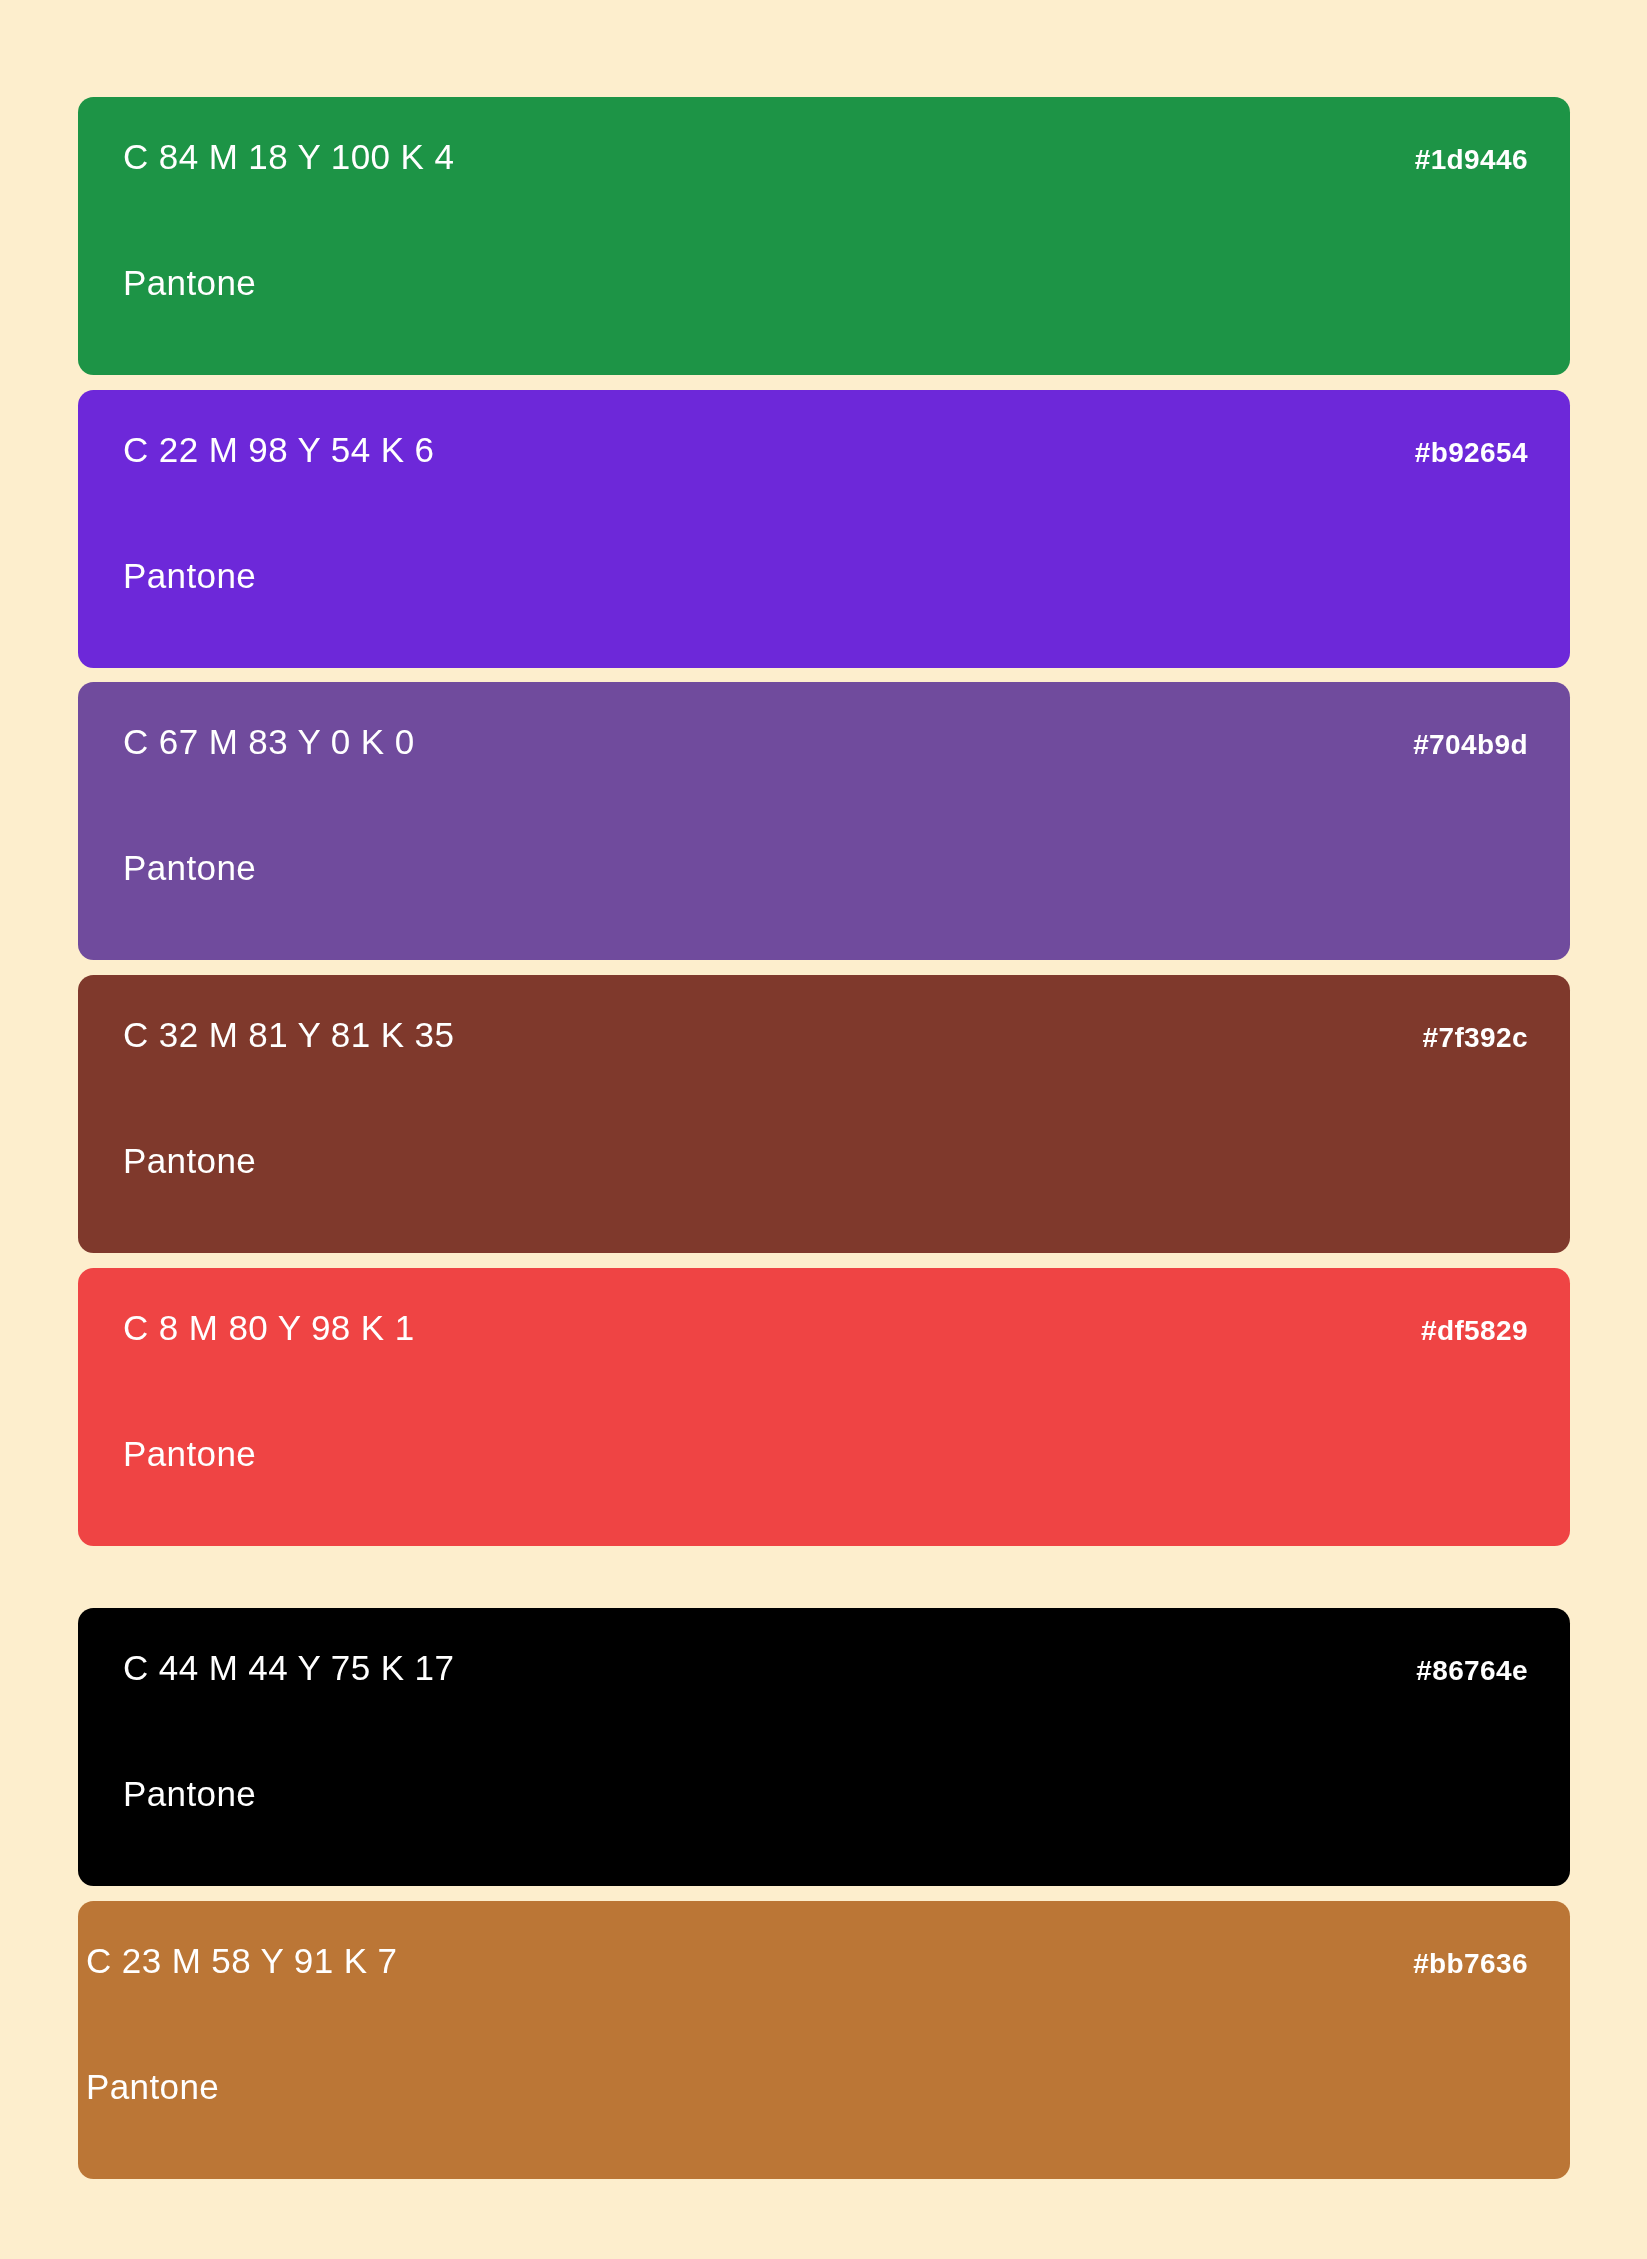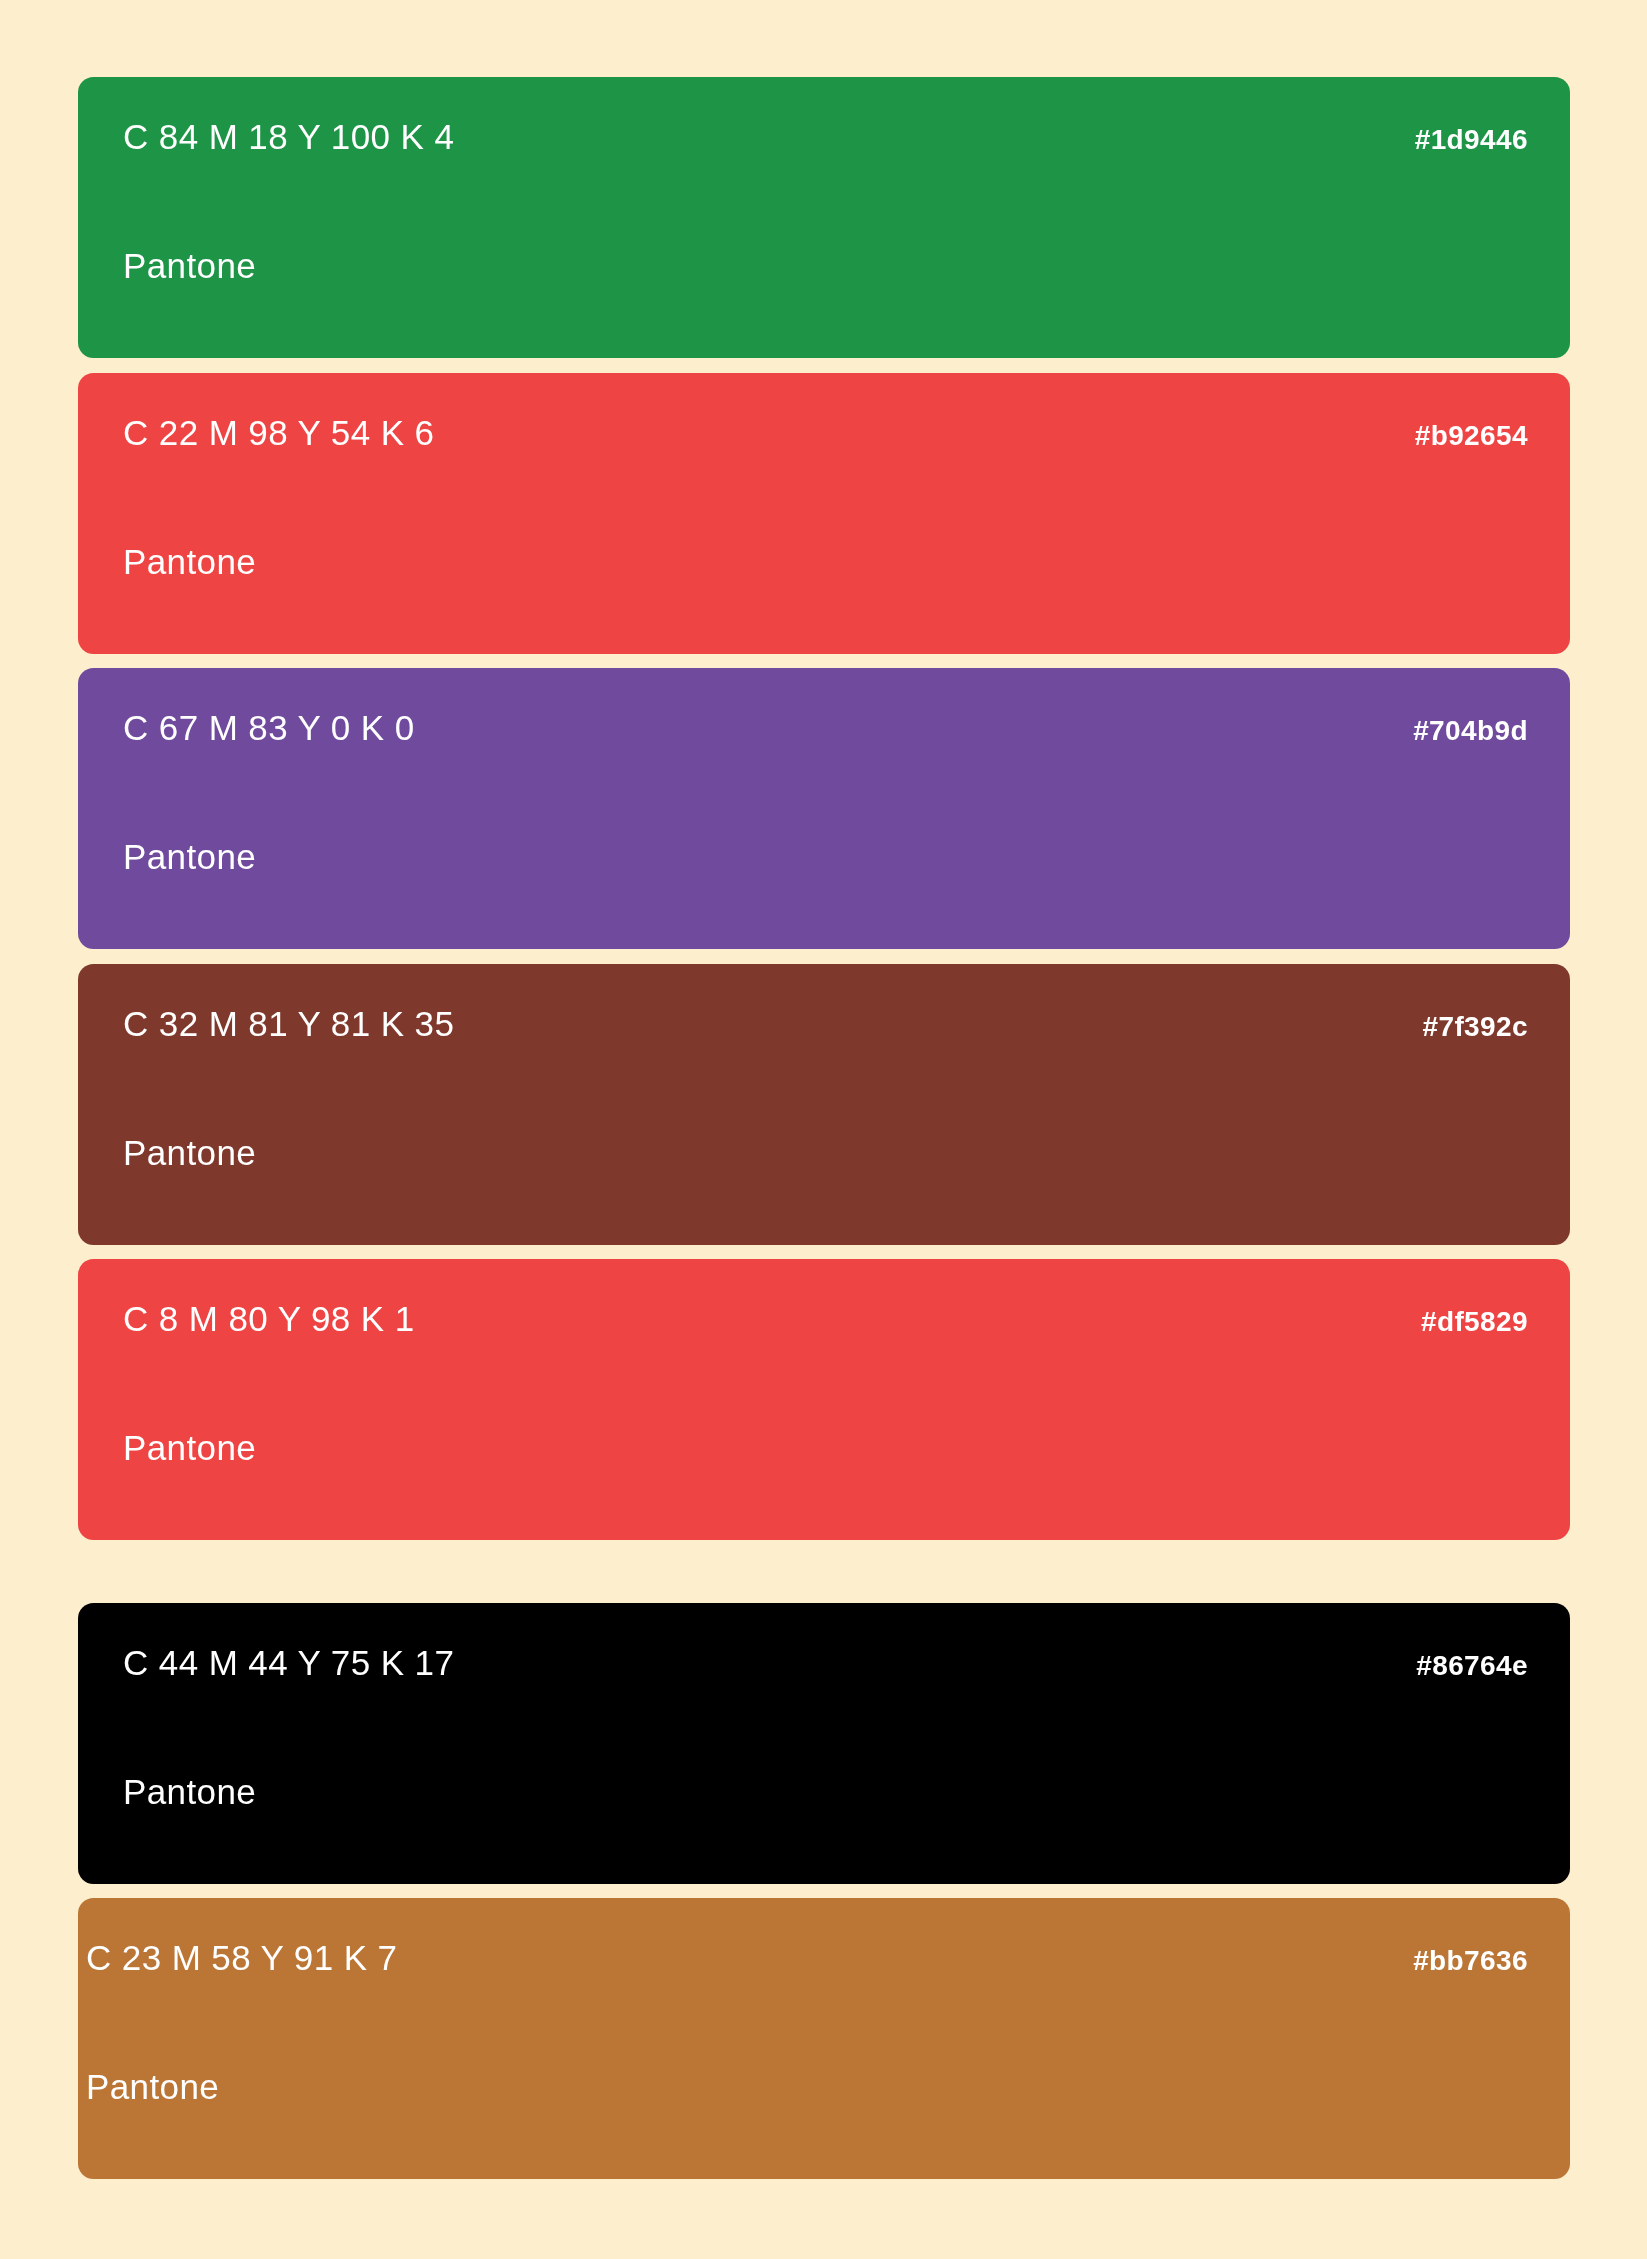--- a/index.html
+++ b/index.html
@@ -65,29 +65,29 @@
     line-height: 1;
     white-space: nowrap;
     margin-bottom: 35px;
   }
 </style>
 </head>
 <body style="background-color: rgb(253, 238, 205);">
 
 <div id="palette-page">
 
-  <div class="swatch-card" style="background-color: rgb(29, 148, 70);">
+  <div class="swatch-card" style="background-color: rgb(29, 148, 70); margin-top: 20px;">
     <div class="swatch-top-row">
       <span class="cmyk-value">C 84 M 18 Y 100 K 4</span>
       <span class="hex-value">#1d9446</span>
     </div>
     <span class="pantone-label">Pantone</span>
   </div>
 
-  <div class="swatch-card" style="background-color: #ef4444;">
+  <div class="swatch-card" style="background-color: #6d28d9;">
     <div class="swatch-top-row">
       <span class="cmyk-value">C 22 M 98 Y 54 K 6</span>
       <span class="hex-value">#b92654</span>
     </div>
     <span class="pantone-label">Pantone</span>
   </div>
 
   <div class="swatch-card" style="background-color: rgb(112, 75, 157);">
     <div class="swatch-top-row">
       <span class="cmyk-value">C 67 M 83 Y 0 K 0</span>

